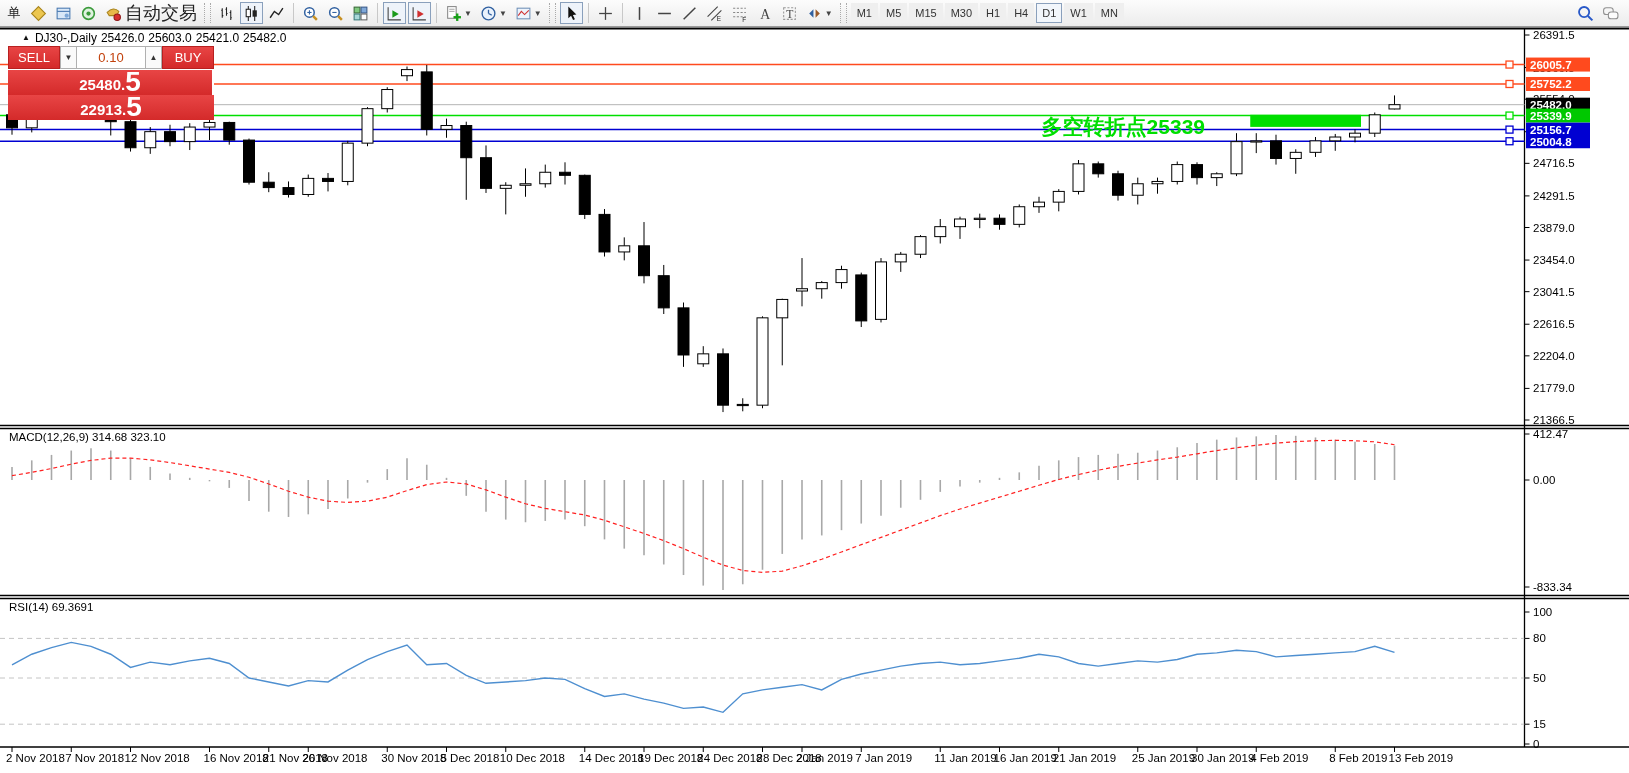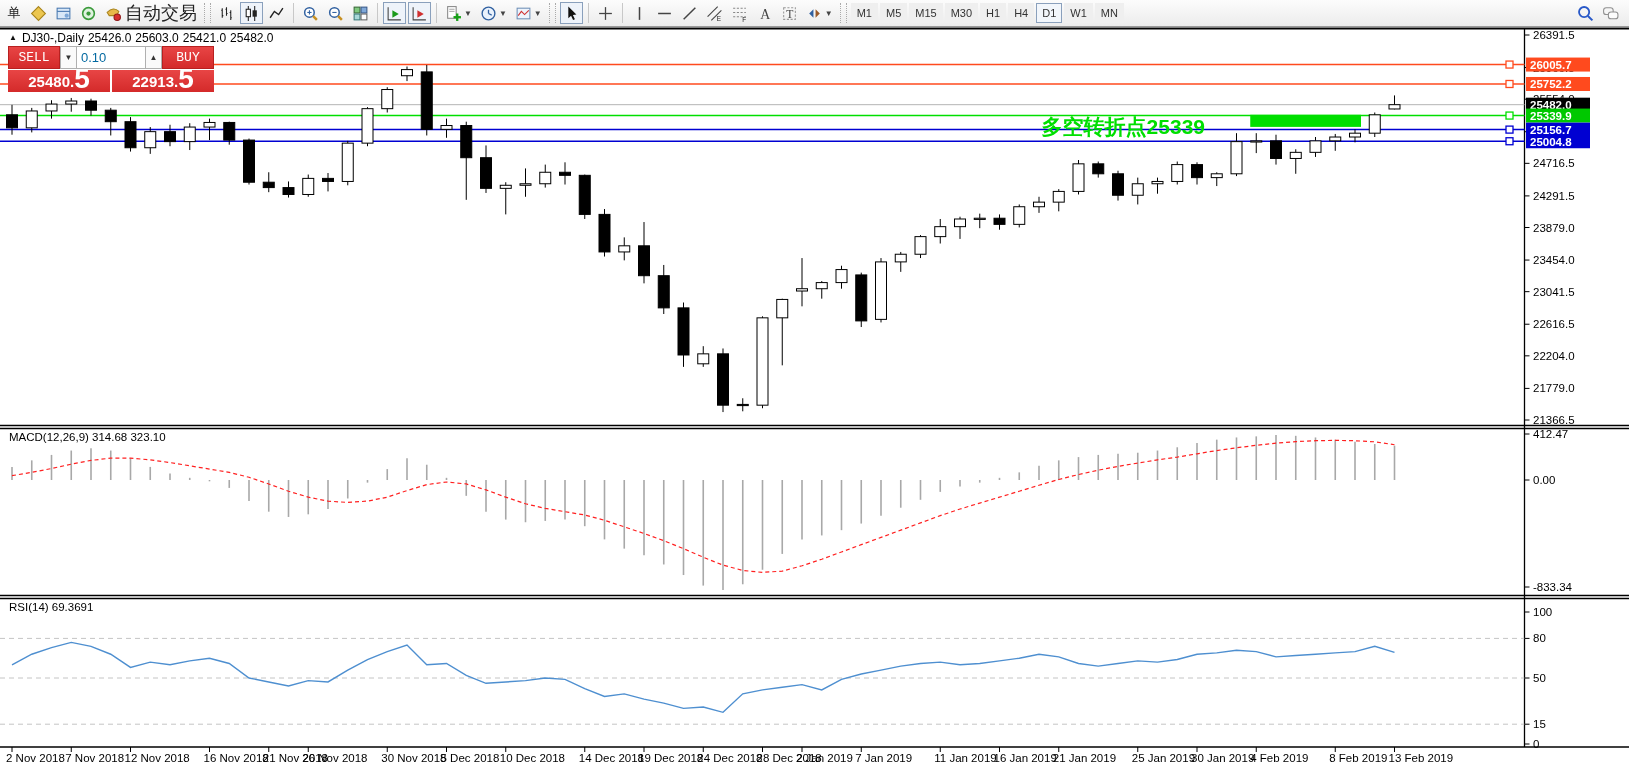--- a/index.html
+++ b/index.html
@@ -14,33 +14,33 @@
   .tb-text{font-size:13px;color:#222;}
   .tf-btn{font-size:11px;color:#333;padding:0 5px;height:20px;display:flex;align-items:center;margin:13px 1px;border:1px solid transparent;}
   .tf-btn.active{border:1px solid #8aa0bc;background:#f2f6fb;}
   .caret{font-size:8px;color:#444;margin-left:2px;}
   .grip{width:5px;height:20px;margin:0 3px;border-left:1px dotted #aaa;border-right:1px dotted #aaa;}
   .sep{width:1px;height:20px;background:#c8c8c8;margin:0 4px;}
   .tb-right{margin-left:auto;display:flex;align-items:center;margin-right:6px;}
   .at-label{font-size:18px;color:#222;margin-left:3px;}
   
   #chart-svg{position:absolute;left:0;top:0;}
-  #chart-title{position:absolute;left:9px;top:31px;font-size:12px;color:#000;z-index:10;}
+  #chart-title{position:absolute;left:22px;top:31px;font-size:12px;color:#000;z-index:10;}
   #chart-title .tri{font-size:8px;vertical-align:2px;margin-right:5px;color:#111;}
   #chart-title span{margin-right:4px;}
   
   #trade-panel{position:absolute;left:8px;top:46px;width:206px;z-index:20;background:#fff;padding-bottom:2px;}
   .tp-row1{display:flex;height:23px;}
   .tp-sell,.tp-buy{width:53px;background:linear-gradient(#e84545,#d42a2a);color:#fff;border:1px solid #b82020;
-        font-size:13px;font-family:Liberation Mono, monospace;padding:0;}
+        font-size:13px;font-family:Liberation Sans, sans-serif;padding:0;}
   .tp-vol{display:flex;flex:1;}
   .tp-step{width:17px;background:#fafafa;border:1px solid #b0b0b0;font-size:8px;color:#333;padding:0;}
-  .tp-volinput{width:60px;border:1px solid #b0b0b0;border-left:none;border-right:none;text-align:left;
-        font-size:13px;padding:0 4px;font-family:"Liberation Sans",sans-serif;color:#0369a1;}
-  .tp-row2{display:flex;margin-top:1px;height:22px;}
+  .tp-volinput{width:60px;border:1px solid #b0b0b0;border-left:none;border-right:none;text-align:center;
+        font-size:13px;padding:0 4px;font-family:"Liberation Sans",sans-serif;color:#c2410c;}
+  .tp-row2{display:flex;margin-top:1px;height:31px;flex-direction:column;}
   .tp-price{flex:1;background:linear-gradient(#e84545,#d42a2a);color:#fff;display:flex;align-items:flex-end;
         justify-content:center;padding-bottom:1px;}
   .tp-price:first-child{margin-right:2px;}
   .tp-price span{font-size:15px;font-weight:bold;line-height:1;margin-bottom:2px;}
   .tp-price b{font-size:28px;font-weight:bold;line-height:0.85;}
   
   .pane-label{position:absolute;left:9px;font-size:11.5px;color:#000;z-index:10;}
 </style>
 </head>
 <body>

